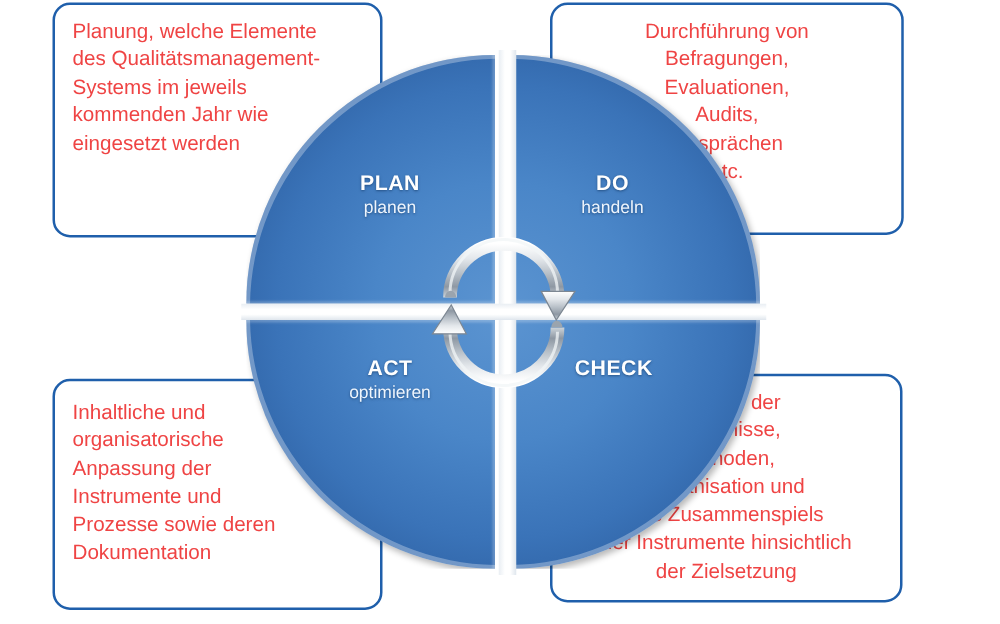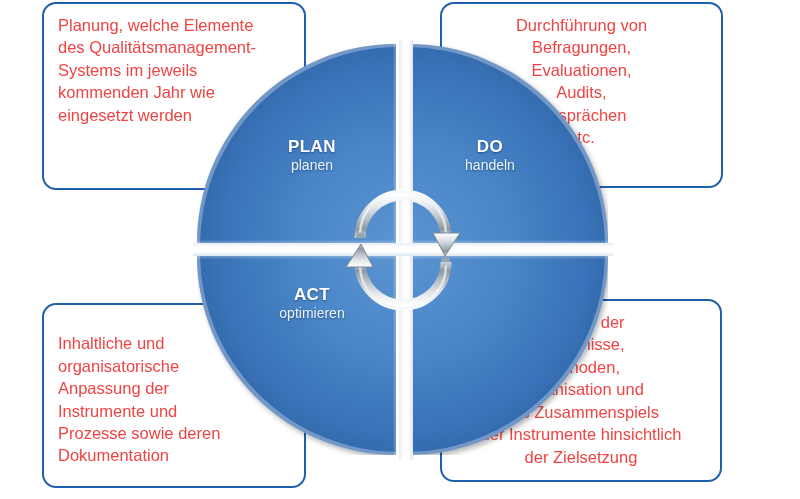--- a/index.html
+++ b/index.html
@@ -25,21 +25,21 @@
     justify-content:center;
     padding:6px 14px;
     z-index:5;
   }
   .callout p{margin:0;white-space:pre-line;}
   .callout.left{text-align:left;}
   .callout.right{text-align:center;}
 
   #box-plan   {left:42px;  top:2px;   width:264px; height:188px; justify-content:flex-start; padding-top:10px;}
   #box-do     {left:440px; top:2px;   width:283px; height:186px; justify-content:flex-start; padding-top:10px;}
-  #box-act    {left:42px;  top:303px; width:264px; height:185px; justify-content:center; padding-top:14px;}
+  #box-act    {left:42px;  top:303px; width:264px; height:185px; justify-content:flex-start; padding-top:14px;}
   #box-check  {left:440px; top:299px; width:282px; height:183px; justify-content:flex-start; padding-top:10px;}
 
   
   #wheel{
     position:absolute;
     left:197px; top:44px;
     width:411px; height:411px;
     z-index:10;
   }
   .quad{
@@ -224,20 +224,21 @@
     <span class="big">ACT</span>
     <span class="sub">optimieren</span>
   </div>
 
   <div class="qlabel" id="lab-do">
     <span class="big">DO</span>
     <span class="sub">handeln</span>
   </div>
 
   <div class="qlabel" id="lab-check">
+    <span class="big">CHECK</span>
   </div>
 
   <svg id="arrows" viewBox="0 0 130 128">
     <defs>
       <linearGradient id="gsil" x1="0" y1="0" x2="0" y2="1">
         <stop offset="0%" stop-color="#ffffff"></stop>
         <stop offset="28%" stop-color="#e3e7eb"></stop>
         <stop offset="55%" stop-color="#b8c0c8"></stop>
         <stop offset="80%" stop-color="#8e98a3"></stop>
         <stop offset="100%" stop-color="#cdd4da"></stop>

